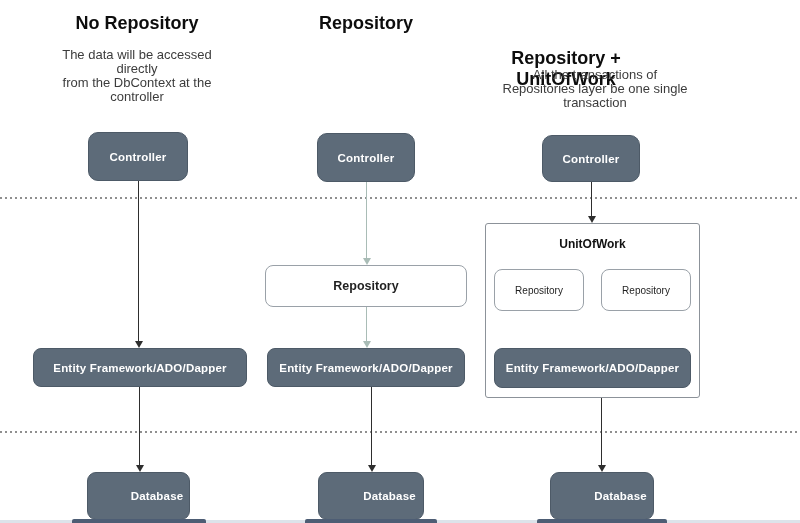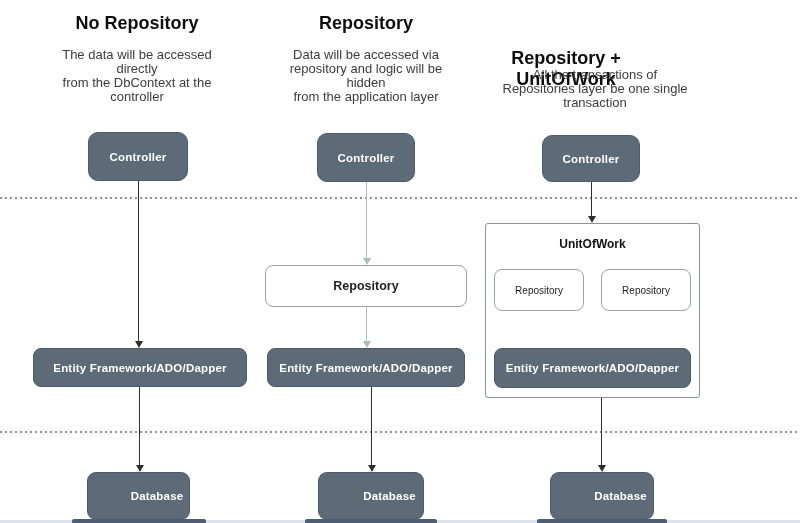--- a/index.html
+++ b/index.html
@@ -117,23 +117,20 @@
   <div class="col-desc d1">The data will be accessed directly
 from the DbContext at the
 controller</div>
   <div class="node ctrl c1">Controller</div>
   <div class="arrow a1a"></div>
   <div class="node ef ef1">Entity Framework/ADO/Dapper</div>
   <div class="arrow a1b"></div>
   <div class="node db db1">Database</div>
 
   <div class="col-title t2">Repository</div>
-  <div class="col-desc d2">Data will be accessed via
-repository and logic will be hidden
-from the application layer</div>
   <div class="node ctrl c2">Controller</div>
   <div class="arrow light a2a"></div>
   <div class="wnode repo-mid">Repository</div>
   <div class="arrow light a2b"></div>
   <div class="node ef ef2">Entity Framework/ADO/Dapper</div>
   <div class="arrow a2c"></div>
   <div class="node db db2">Database</div>
 
   <div class="col-title t3">Repository +
 UnitOfWork</div>

